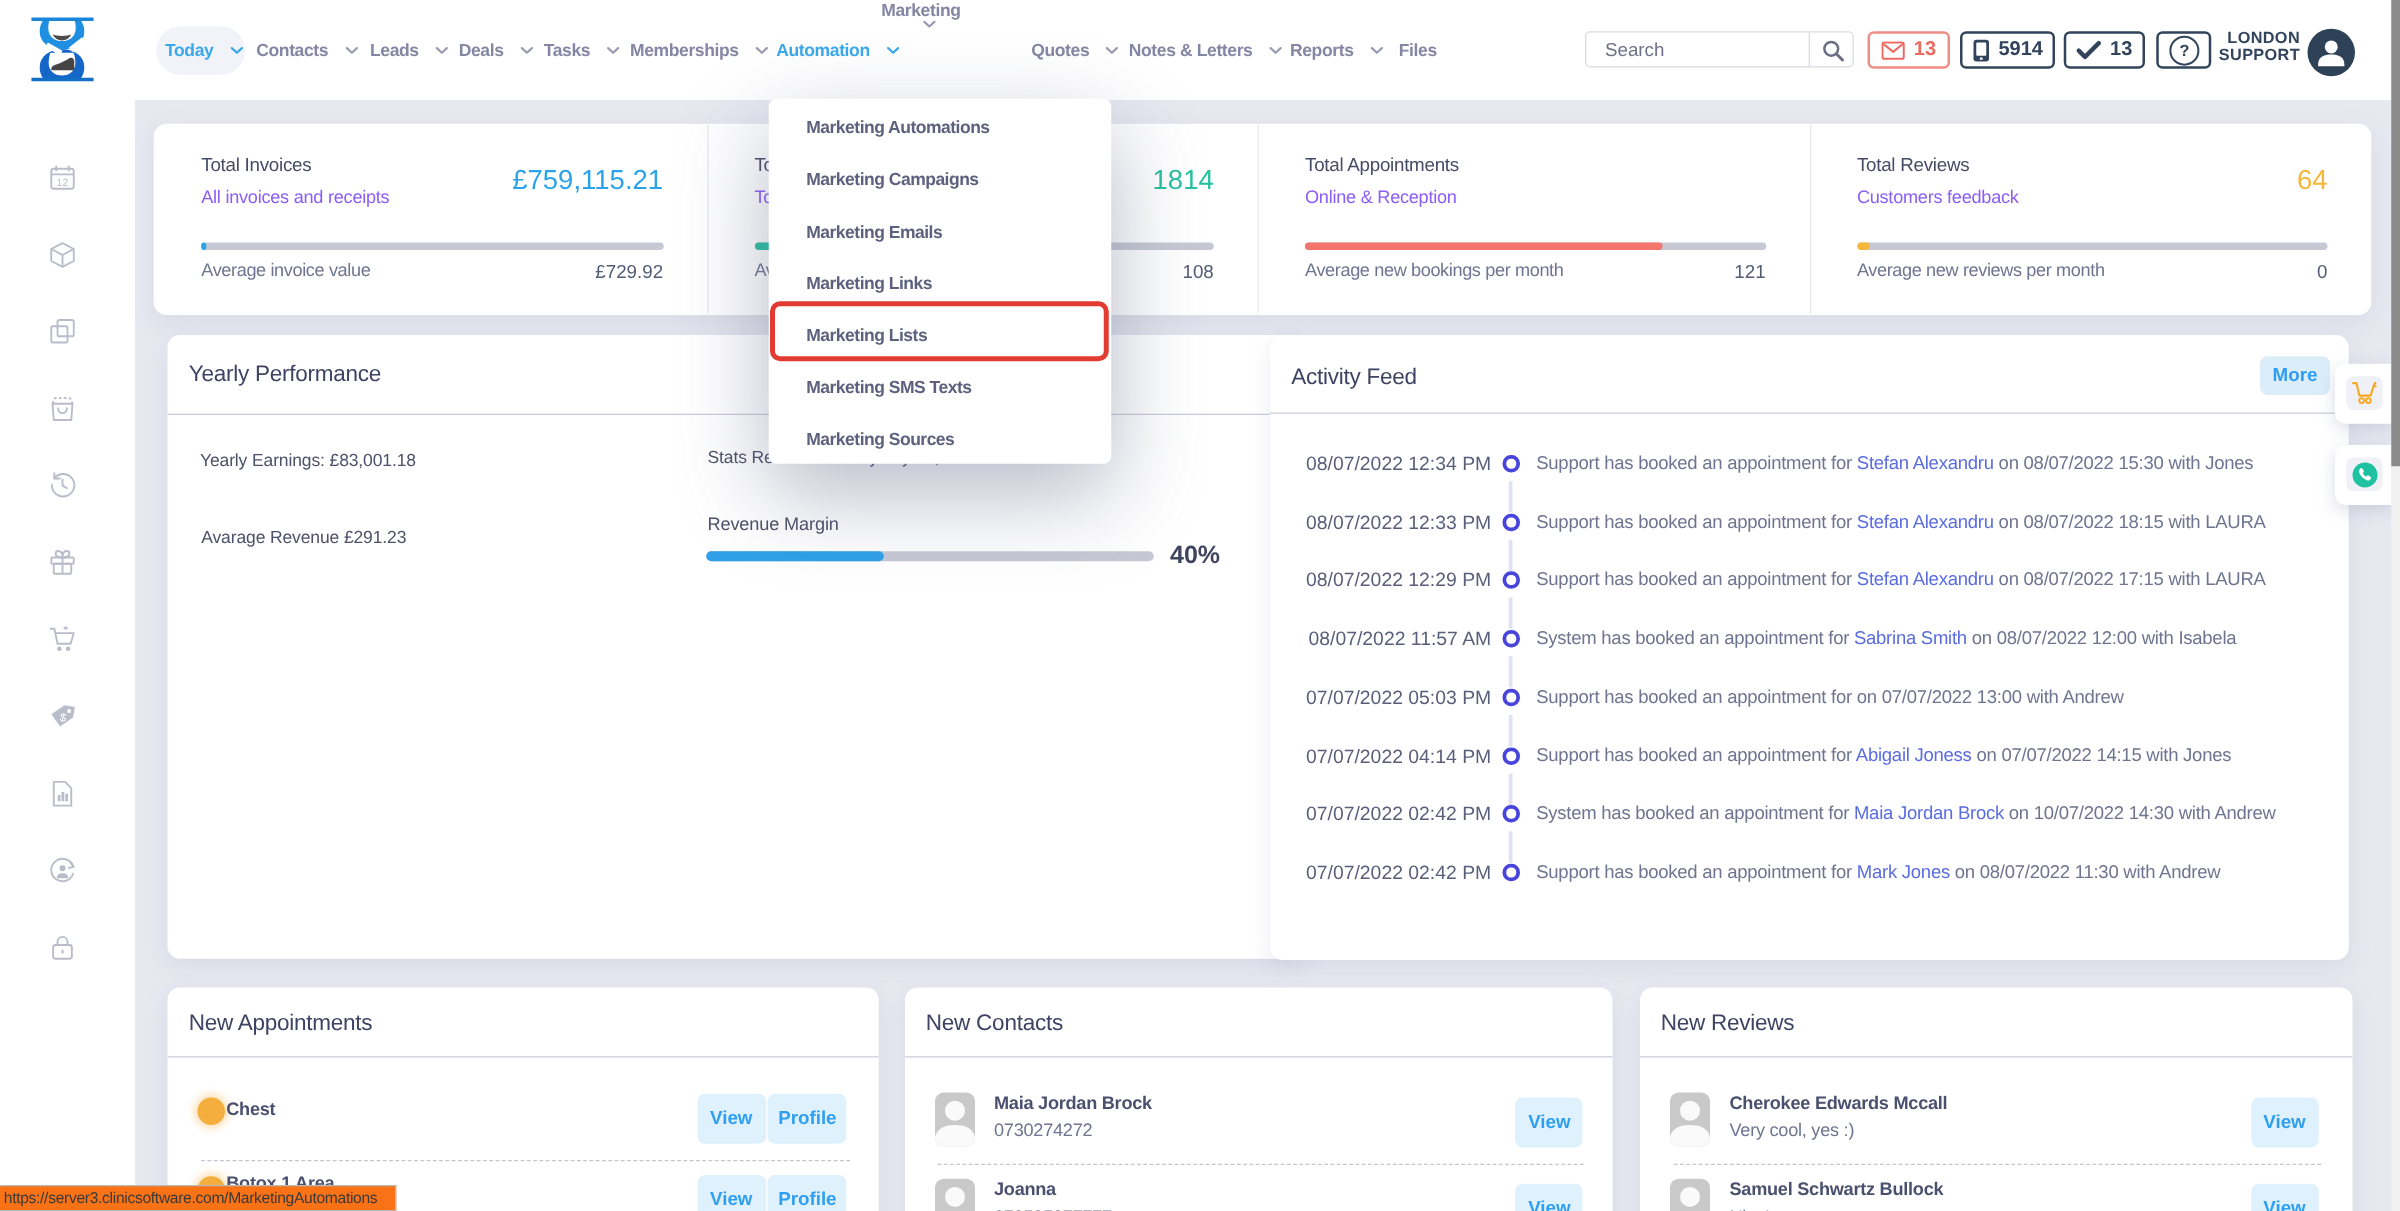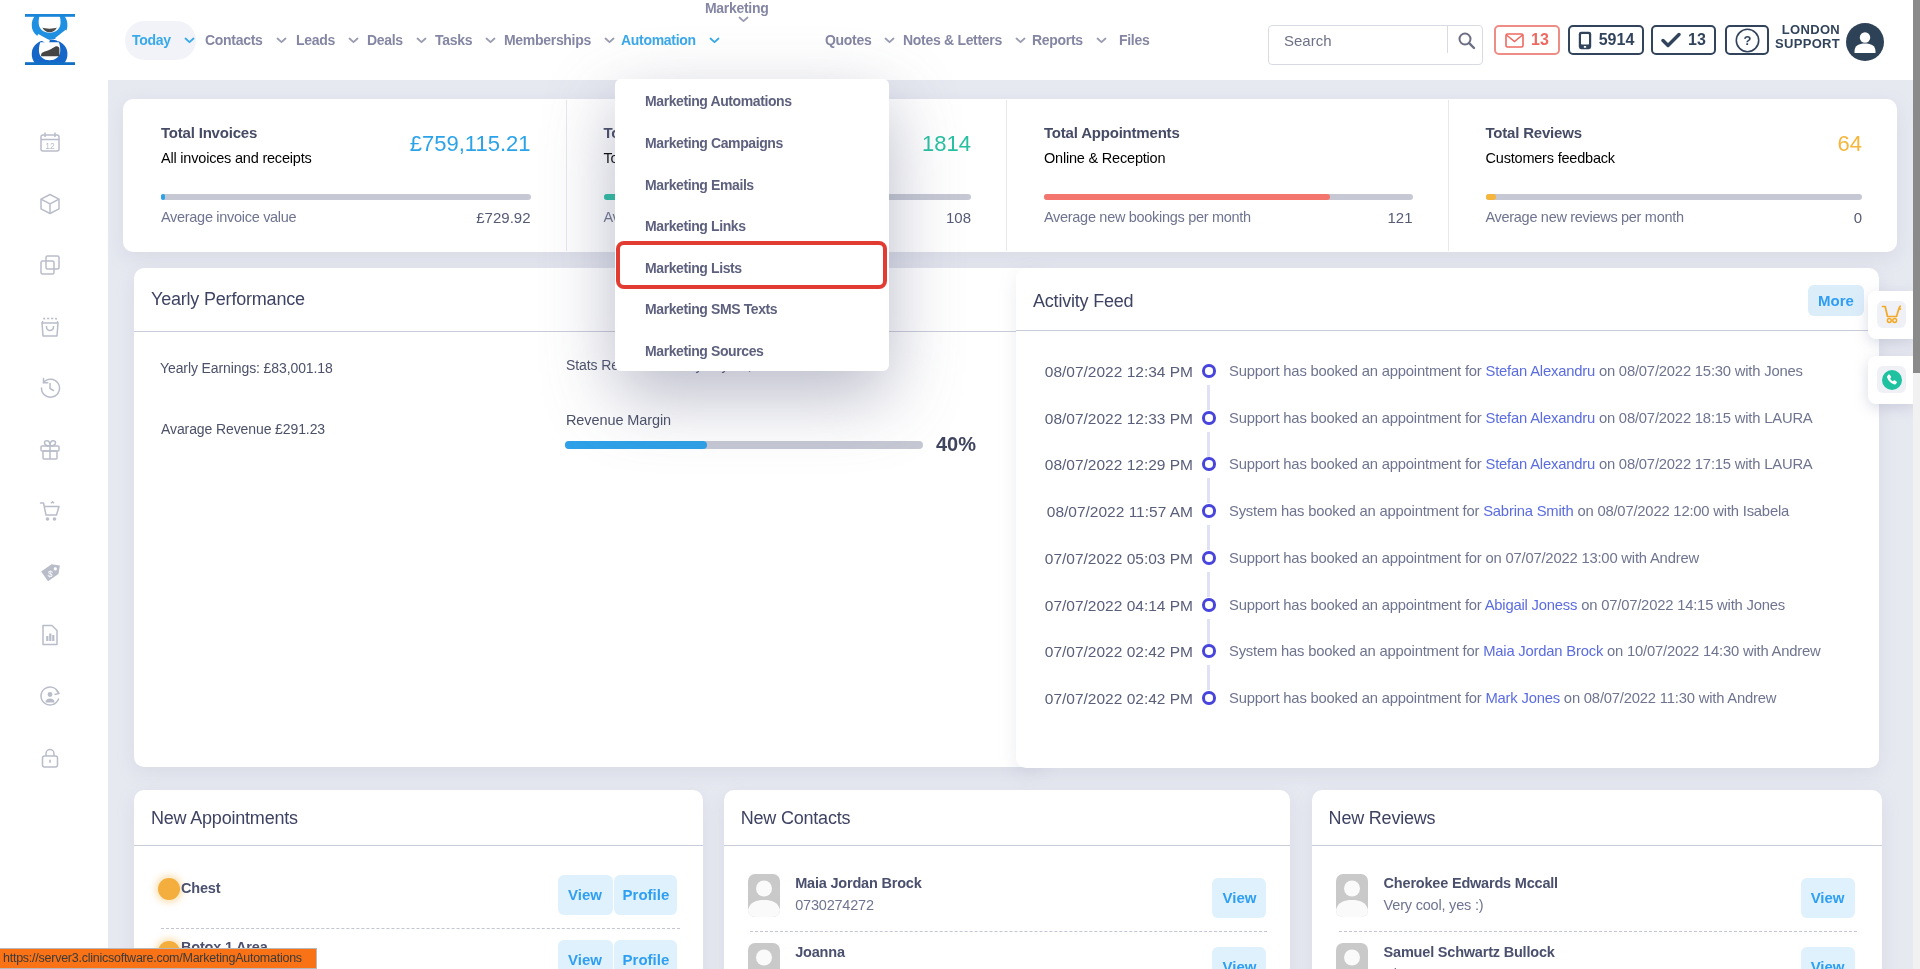--- a/index.html
+++ b/index.html
@@ -4,38 +4,38 @@
 <style>
 * { margin:0; padding:0; box-sizing:border-box; }
 html,body { width:1920px; height:969px; overflow:hidden; font-family:"Liberation Sans", sans-serif; background:#e7e9f1; }
 .abs { position:absolute; }
 
 #navbar { position:absolute; left:0; top:0; width:1920px; height:80px; background:#fff; }
 .navitem { position:absolute; top:0; height:80px; display:flex; align-items:center; font-size:14px; font-weight:600; color:#8486a3; letter-spacing:-.3px; }
 .navitem .chev { margin-left:13px; }
 #todaypill { position:absolute; left:125px; top:21px; width:71px; height:39px; background:#f1f3f9; border-radius:20px; }
 
-#searchbox { position:absolute; left:1268px; top:25px; width:215px; height:40px; background:#fff; border:1px solid #d9dbe4; border-radius:4px; }
+#searchbox { position:absolute; left:1268px; top:25px; width:215px; height:29px; background:#fff; border:1px solid #d9dbe4; border-radius:4px; }
 #searchbox .ph { position:absolute; left:15px; top:6px; font-size:15px; color:#6e7187; }
 #searchbox .sdiv { position:absolute; left:178px; top:0; width:1px; height:27px; background:#d9dbe4; }
 .hbox { position:absolute; top:25px; height:30px; border:2px solid #32445c; border-radius:5px; background:#fff; display:flex; align-items:center; justify-content:center; gap:7px; color:#32445c; font-size:16px; font-weight:700; }
 #mailbox { left:1494px; width:66px; border-color:#ee8d85; color:#ec6a60; }
 #phonebox { left:1568px; width:76px; }
 #checkbox { left:1651px; width:65px; }
 #helpbox { left:1725px; width:44px; }
 #username { position:absolute; left:1700px; top:23px; width:140px; text-align:right; font-size:13px; font-weight:600; color:#32445c; line-height:13.5px; letter-spacing:.3px; }
 #avatar { position:absolute; left:1846px; top:23px; width:38px; height:38px; border-radius:50%; background:#2e4257; }
 
 #sidebar { position:absolute; left:0; top:80px; width:108px; height:889px; background:#fff; }
 .sic { position:absolute; left:39px; width:22px; height:22px; }
 
 #row1 { position:absolute; left:123px; top:99px; width:1774px; height:153px; background:#fff; border-radius:10px; box-shadow:0 6px 18px rgba(150,155,180,.18); }
 .vdiv { position:absolute; top:1px; width:1px; height:151px; background:#e7e8ee; }
-.ctitle { position:absolute; font-size:15px; font-weight:700; color:#464b66; letter-spacing:-.2px; }
-.csub { position:absolute; font-size:14.5px; letter-spacing:-.2px; color:#000000; }
+.ctitle { position:absolute; font-size:15px; font-weight:400; color:#464b66; letter-spacing:-.2px; }
+.csub { position:absolute; font-size:14.5px; letter-spacing:-.2px; color:#8b5cf6; }
 .cval { position:absolute; font-size:22px; }
 .cbar { position:absolute; top:194px; height:6px; border-radius:3px; background:#c6c9d4; }
 .cbar i { position:absolute; left:0; top:0; height:6px; border-radius:3px; display:block; }
 .clabel { position:absolute; top:110px; font-size:14.5px; letter-spacing:-.3px; color:#6f7490; }
 .cnum { position:absolute; top:110px; font-size:15px; color:#565b76; text-align:right; }
 
 .card { position:absolute; background:#fff; border-radius:10px; box-shadow:0 6px 18px rgba(150,155,180,.18); }
 .cardtitle { position:absolute; left:17px; font-size:18px; color:#3e4363; font-weight:500; letter-spacing:-.2px; }
 .carddiv { position:absolute; left:0; width:100%; height:1px; background:#c9ccd9; }
 .fmsg { position:absolute; left:1229px; font-size:14.8px; letter-spacing:-.2px; color:#6f7490; white-space:nowrap; }

